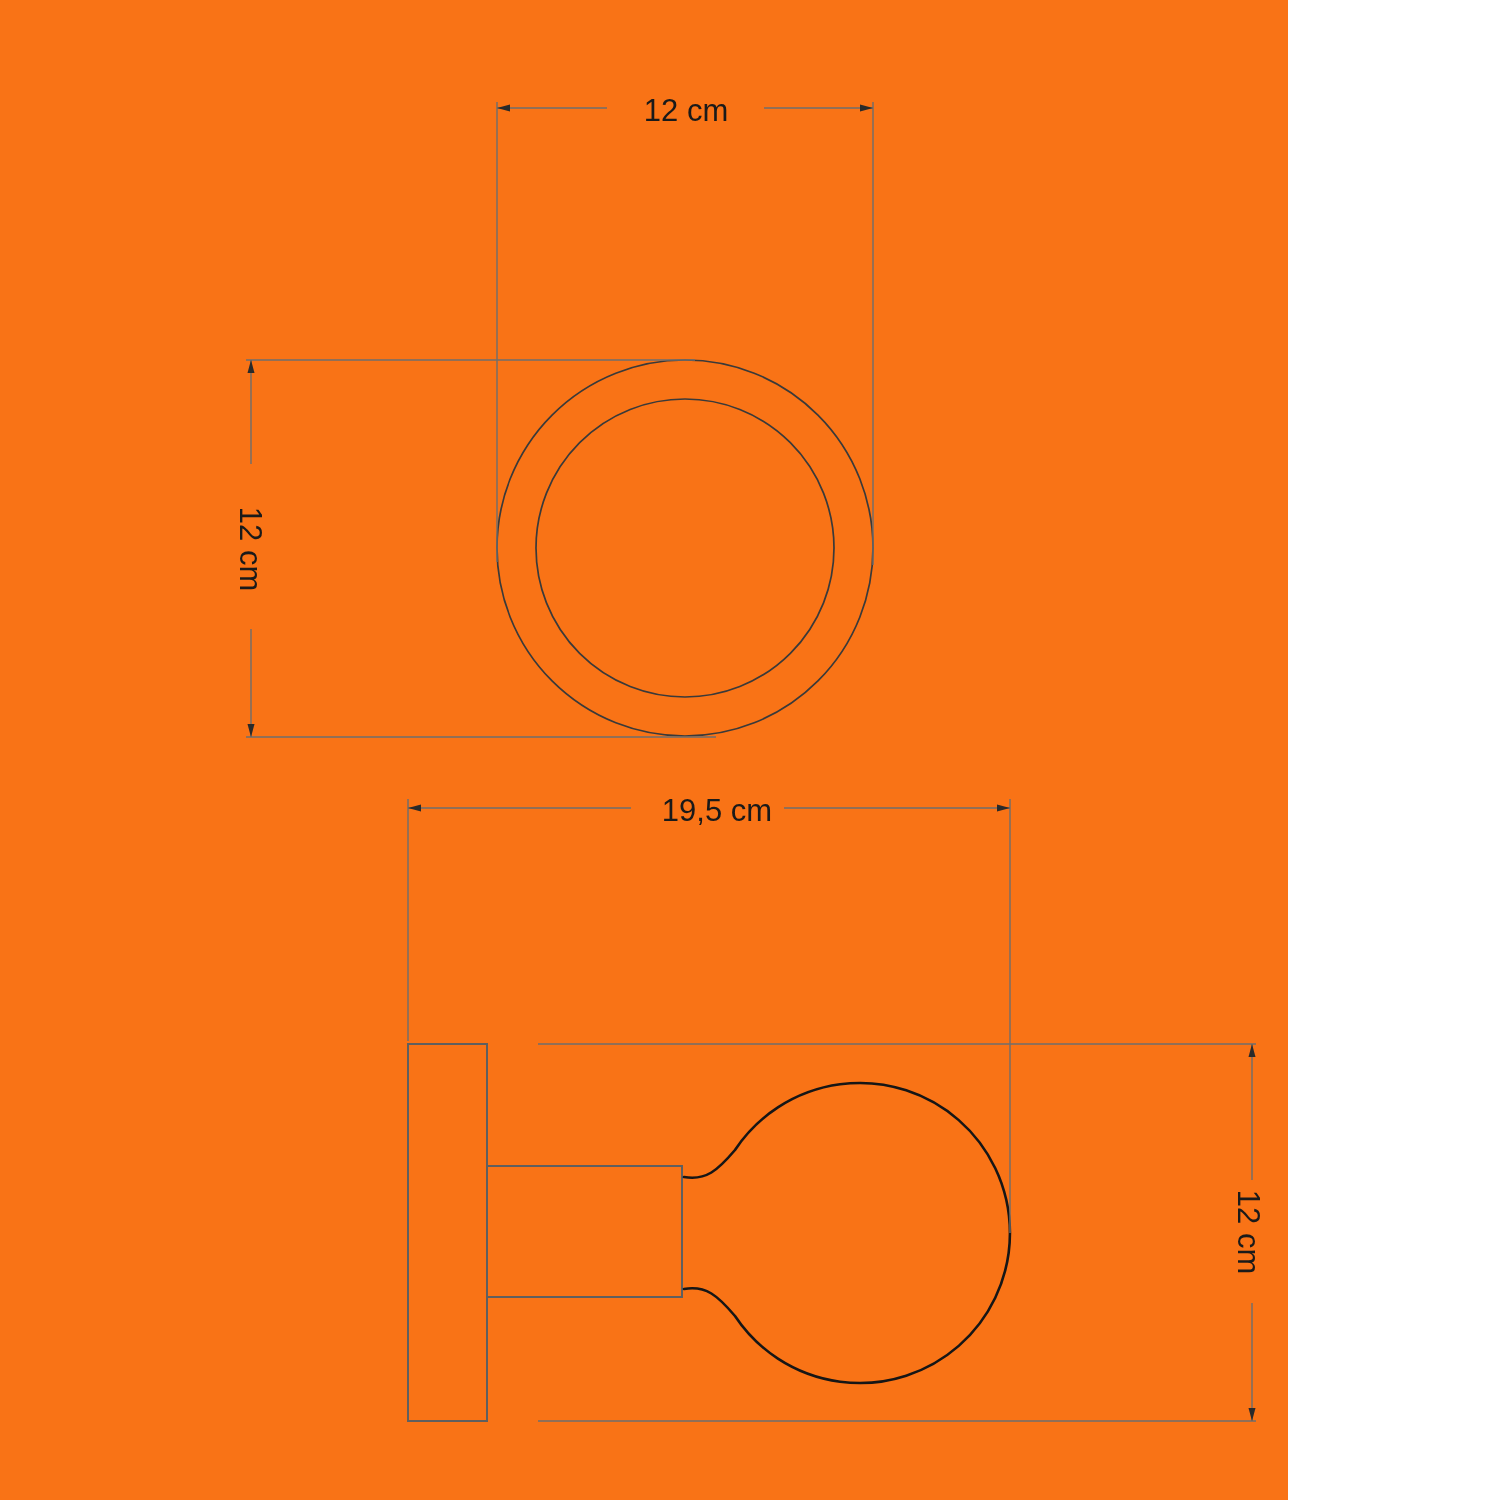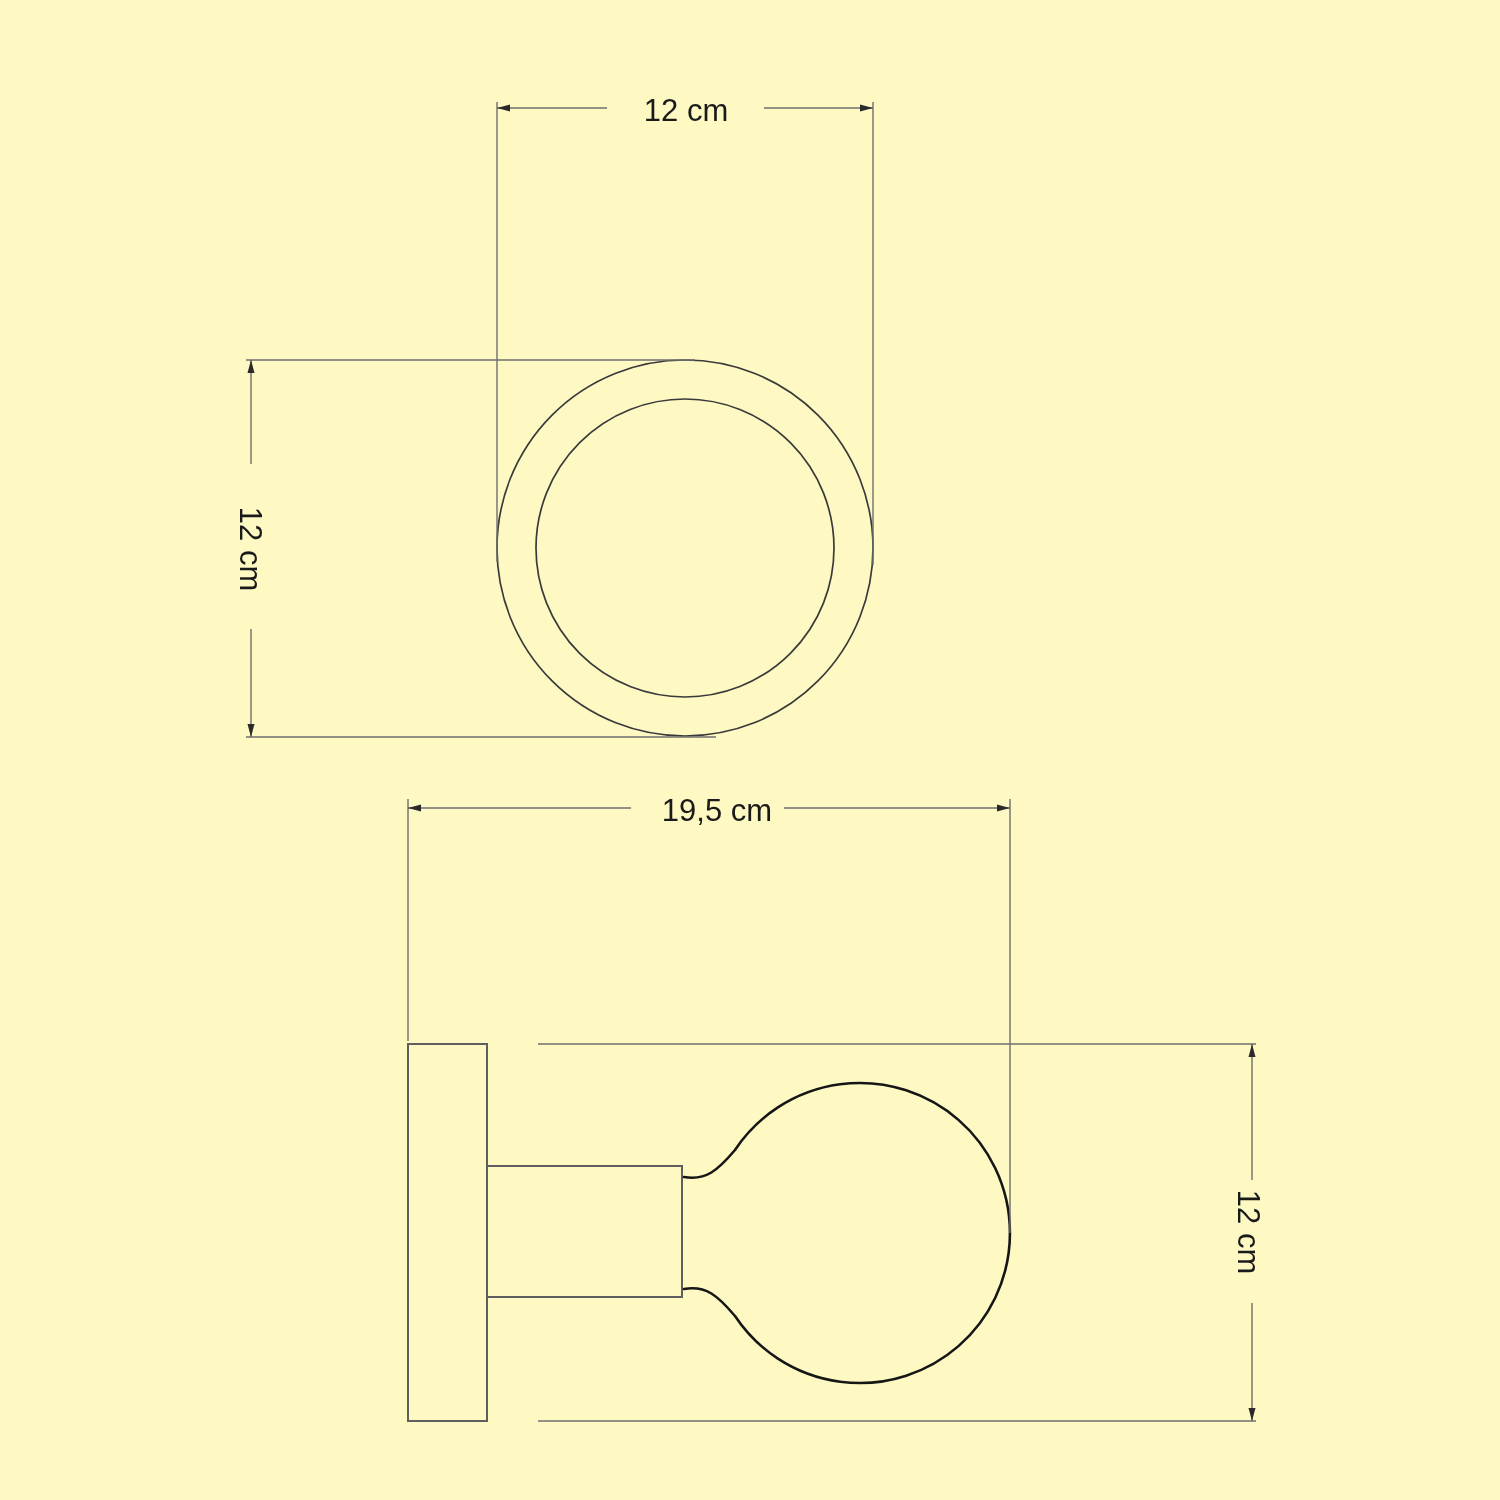--- a/index.html
+++ b/index.html
@@ -2,23 +2,23 @@
 <html><head>
 <meta charset="utf-8">
 <style>
   html, body {
     margin: 0;
     padding: 0;
     background: #ffffff;
   }
   .canvas {
     position: relative;
-    width: 1500px;
+    width: 1288px;
     height: 1500px;
-    background: #fef9c3;
+    background: #f97316;
     overflow: hidden;
   }
   svg text {
     font-family: "Liberation Sans", "DejaVu Sans", sans-serif;
     font-size: 31px;
     fill: #1a1a1a;
   }
   .thin  { stroke: #6e6e6e; stroke-width: 1.4; fill: none; }
   .shape { stroke: #5f5f5f; stroke-width: 2;   fill: none; }
   .ring  { stroke: #3a3a3a; stroke-width: 1.7; fill: none; }

